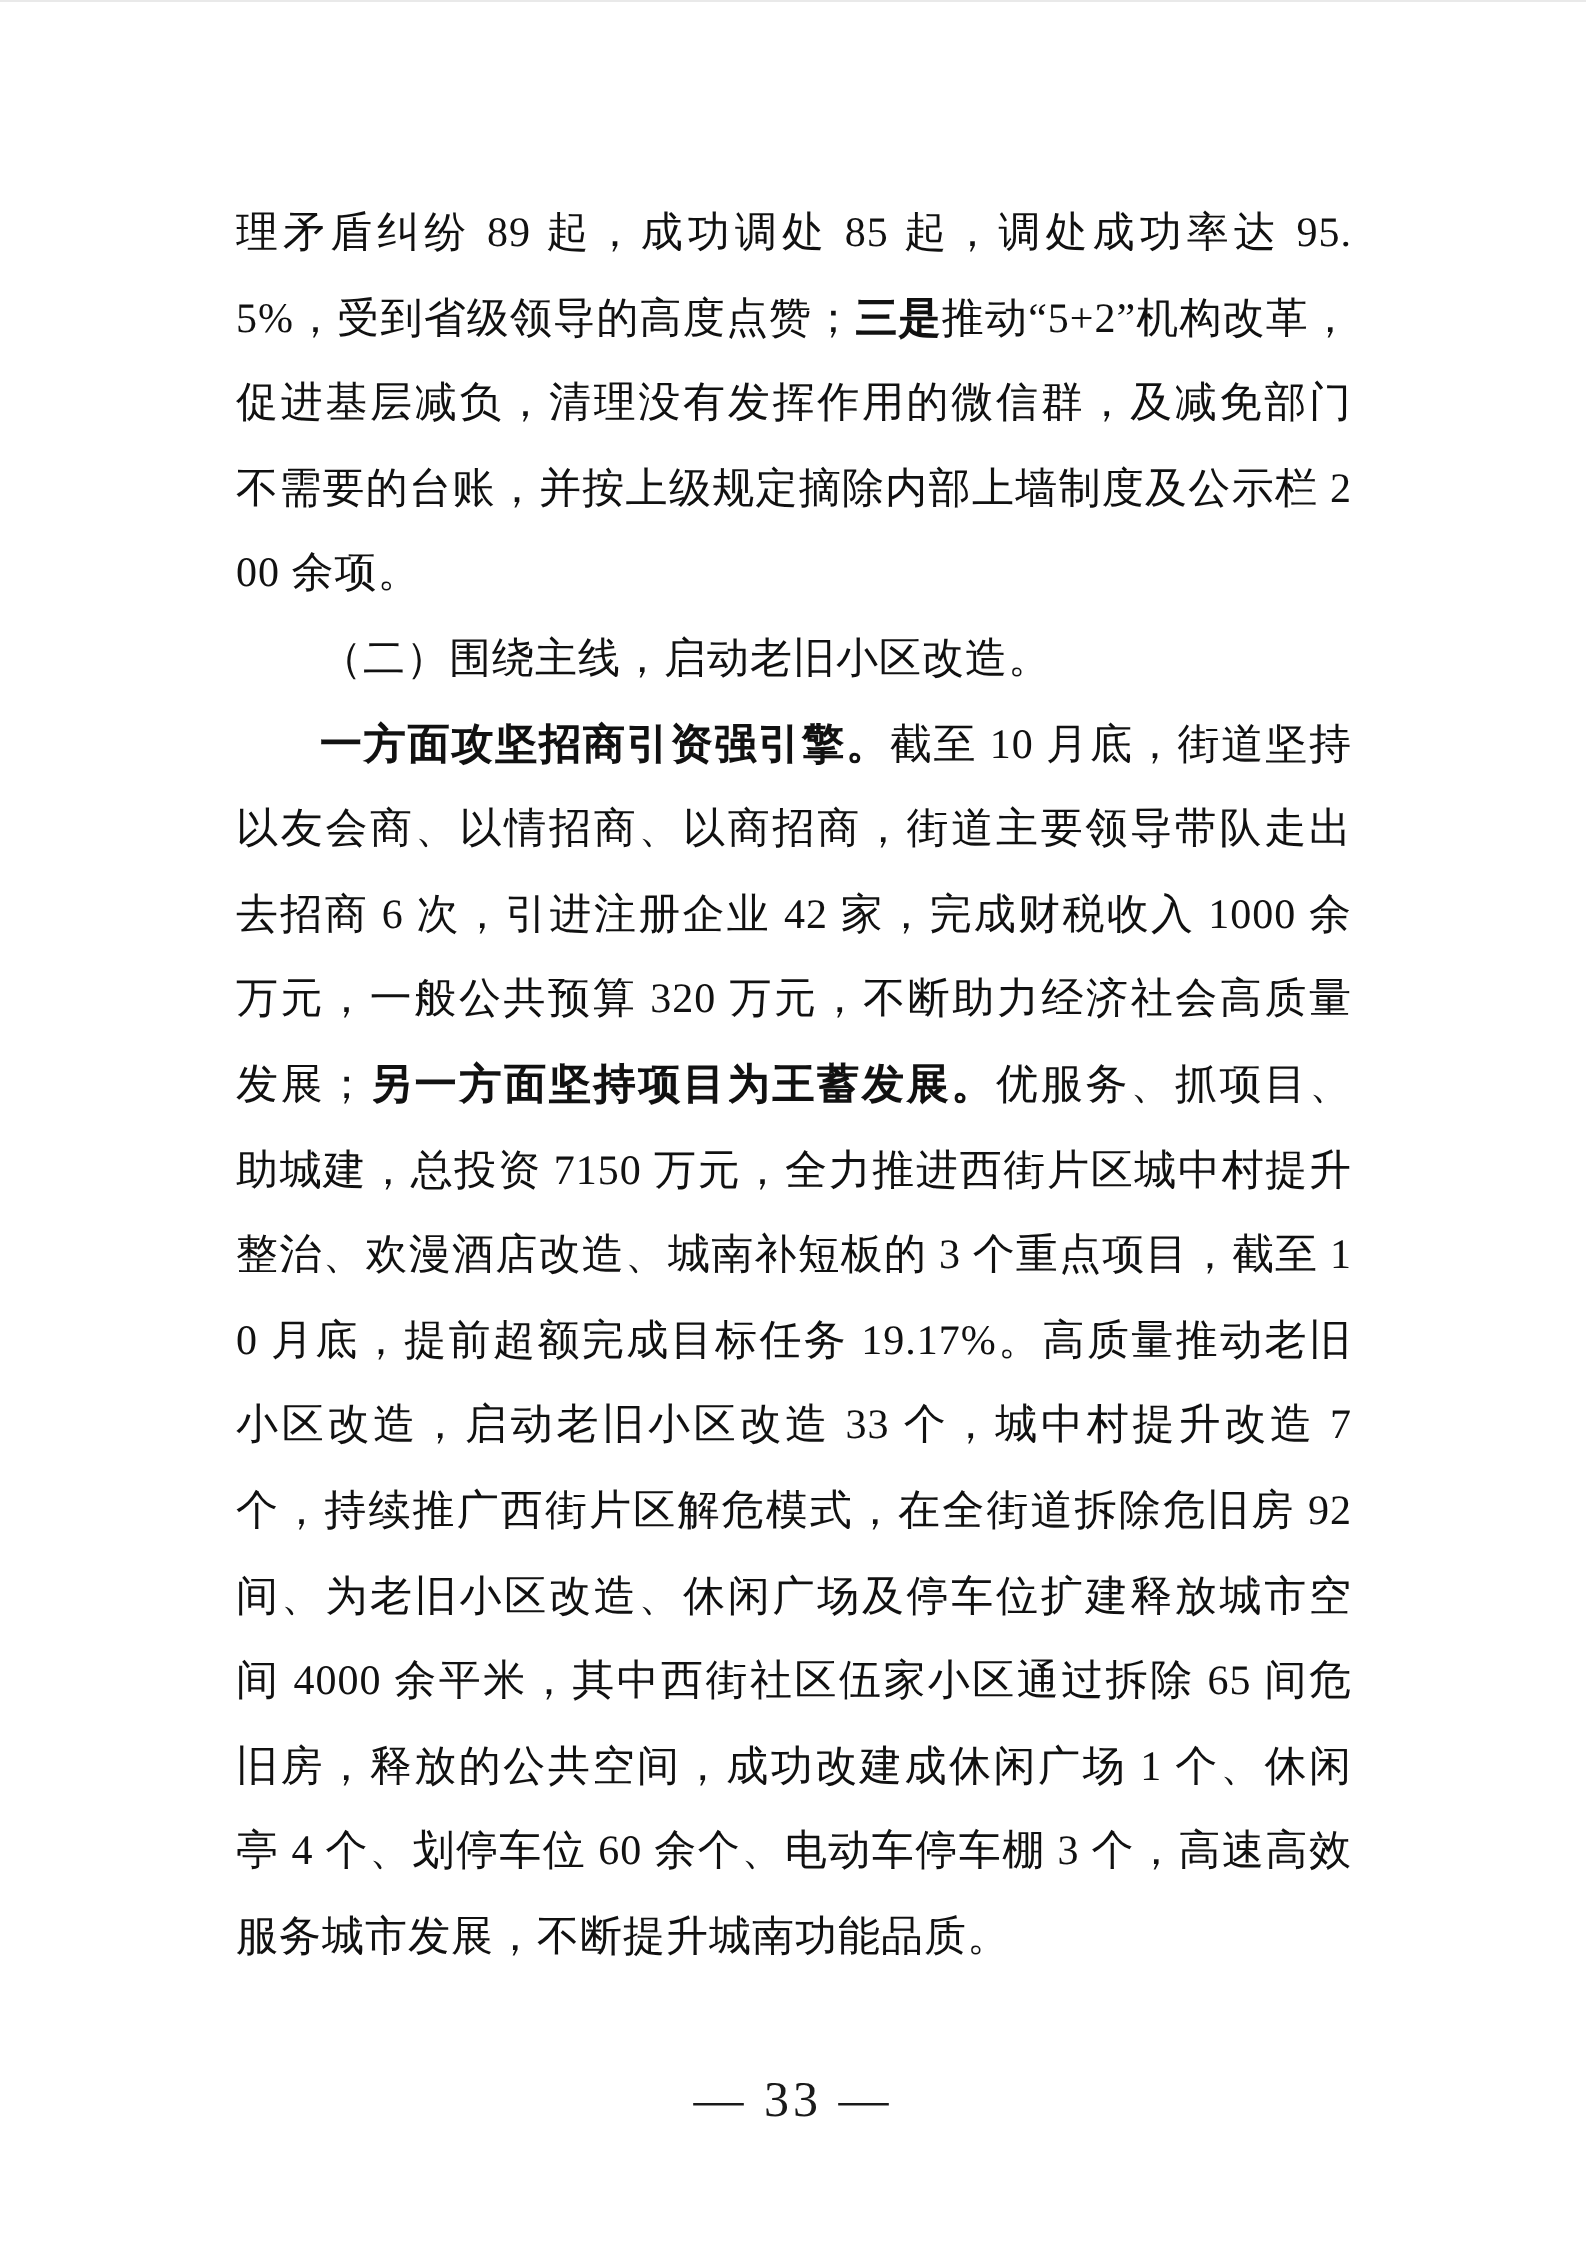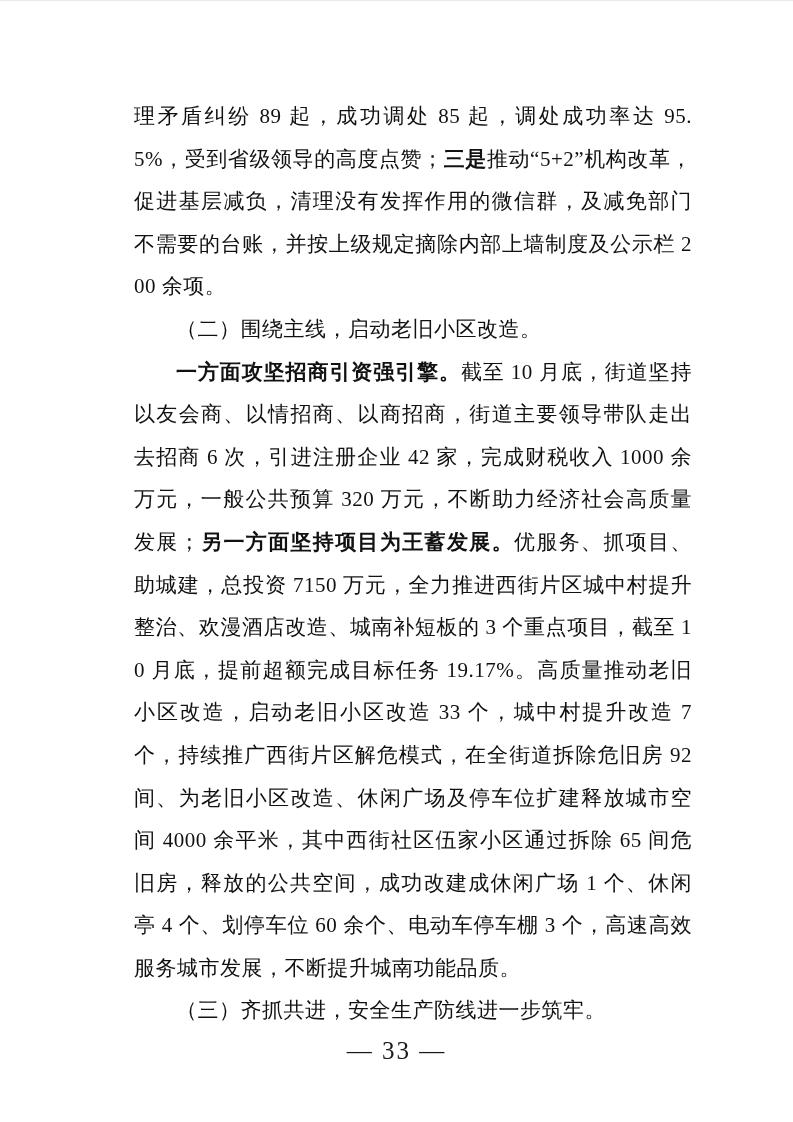--- a/index.html
+++ b/index.html
@@ -12,21 +12,21 @@
     width: 793px;
     height: 1122px;
     background: #ffffff;
     border-top: 1px solid #e9e9e9;
     overflow: hidden;
     font-family: "Liberation Serif", "DejaVu Serif", serif;
     color: #111111;
   }
   .content {
     position: absolute;
-    left: 134px;
+    left: 118px;
     top: 94px;
     width: 558px;
   }
   .para {
     margin: 0;
     font-size: 21px;
     line-height: 42.6px;
     text-align: justify;
     text-justify: inter-ideograph;
     letter-spacing: 0.5px;
@@ -60,20 +60,17 @@
     </p>
 
     <p class="para indent">
       <span>（二）围绕主线，启动老旧小区改造。</span>
     </p>
 
     <p class="para indent">
       <span class="bold">一方面攻坚招商引资强引擎。</span><span>截至 10 月底，街道坚持以友会商、以情招商、以商招商，街道主要领导带队走出去招商 6 次，引进注册企业 42 家，完成财税收入 1000 余万元，一般公共预算 320 万元，不断助力经济社会高质量发展；</span><span class="bold">另一方面坚持项目为王蓄发展。</span><span>优服务、抓项目、助城建，总投资 7150 万元，全力推进西街片区城中村提升整治、欢漫酒店改造、城南补短板的 3 个重点项目，截至 10 月底，提前超额完成目标任务 19.17%。高质量推动老旧小区改造，启动老旧小区改造 33 个，城中村提升改造 7 个，持续推广西街片区解危模式，在全街道拆除危旧房 92 间、为老旧小区改造、休闲广场及停车位扩建释放城市空间 4000 余平米，其中西街社区伍家小区通过拆除 65 间危旧房，释放的公共空间，成功改建成休闲广场 1 个、休闲亭 4 个、划停车位 60 余个、电动车停车棚 3 个，高速高效服务城市发展，不断提升城南功能品质。</span>
     </p>
 
-    <p class="para indent">
-      <span>（三）齐抓共进，安全生产防线进一步筑牢。</span>
-    </p>
 
   </div>
 
   <div class="footer">— 33 —</div>
 </div>
 
 </body></html>

